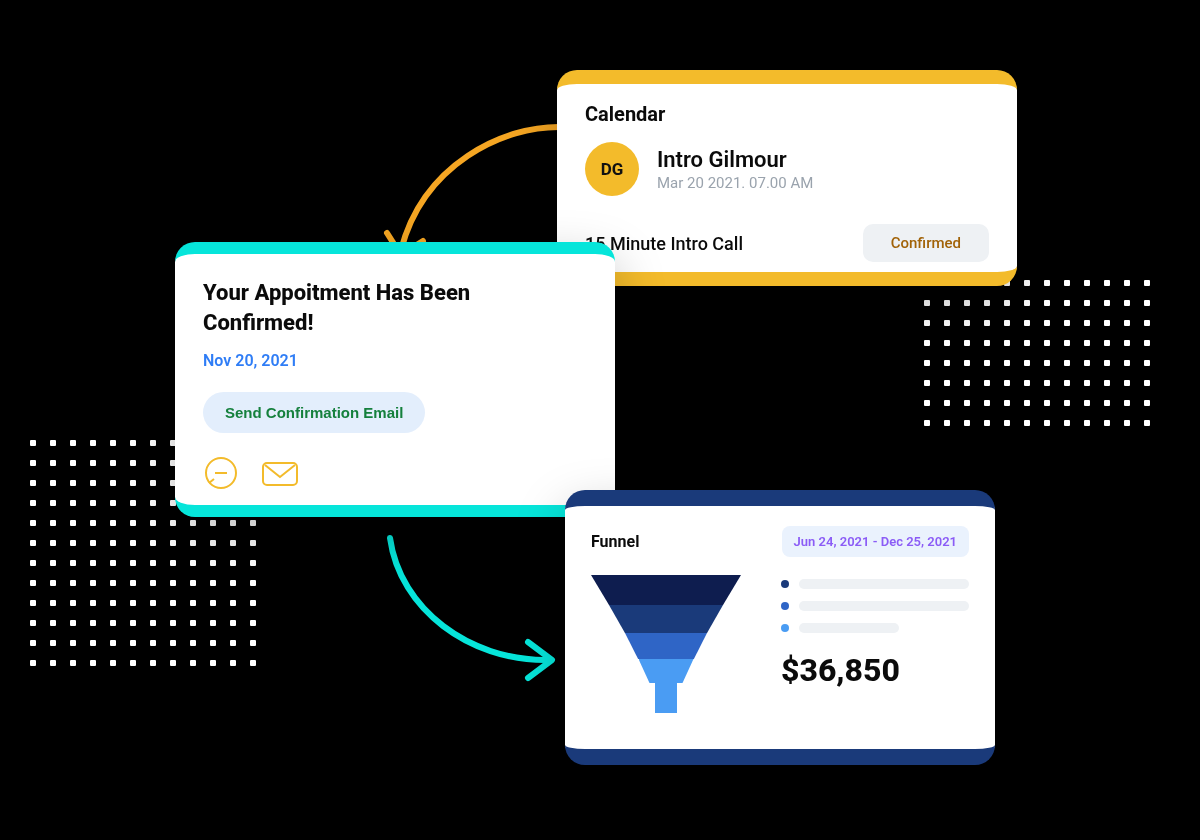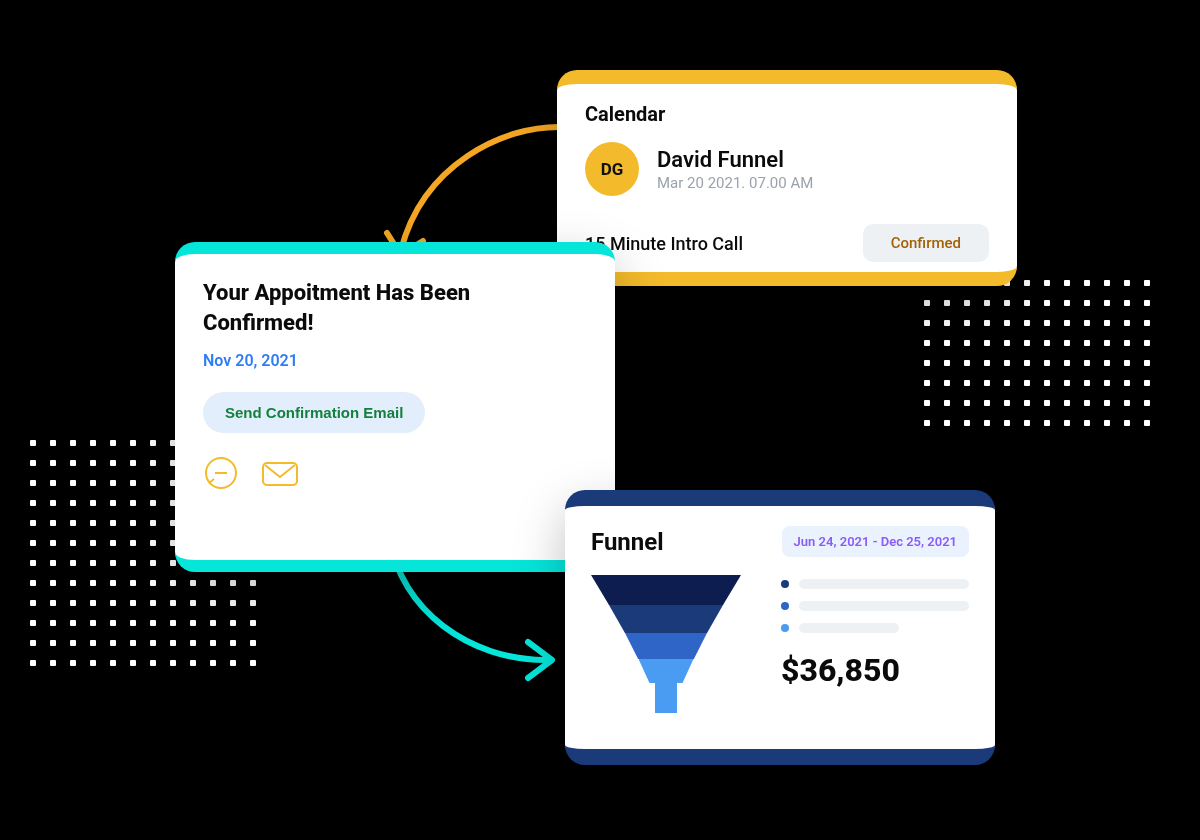--- a/index.html
+++ b/index.html
@@ -108,21 +108,21 @@
     font-weight: 500;
     padding: 10px 28px;
     border-radius: 10px;
   }
 
   
   .appointment-card {
     top: 242px;
     left: 175px;
     width: 440px;
-    height: 330px;
+    height: 275px;
     border-top: 12px solid #06e5da;
     border-bottom: 12px solid #06e5da;
     padding: 24px 28px;
   }
   .appointment-title {
     font-size: 22px;
     font-weight: 800;
     color: #0b0b0b;
     line-height: 1.35;
     max-width: 320px;
@@ -166,21 +166,21 @@
     border-bottom: 16px solid #1a3a7a;
     padding: 20px 26px;
   }
   .funnel-header {
     display: flex;
     justify-content: space-between;
     align-items: center;
     margin-bottom: 18px;
   }
   .funnel-title {
-    font-size: 24px;
+    font-size: 16px;
     font-weight: 700;
     color: #0b0b0b;
   }
   .date-range {
     background: #eaf2fd;
     color: #8b5cf6;
     font-size: 13px;
     font-weight: 600;
     padding: 8px 12px;
     border-radius: 8px;
@@ -489,21 +489,21 @@
 <svg class="arrow" style="top:520px; left:370px;" width="210" height="170" viewBox="0 0 210 170">
   <path d="M 20 18 C 30 90, 100 140, 175 140" stroke="#06e5da" stroke-width="6" fill="none" stroke-linecap="round"></path>
   <path d="M 158 122 L 182 140 L 158 158" stroke="#06e5da" stroke-width="6" fill="none" stroke-linecap="round" stroke-linejoin="round"></path>
 </svg>
 
 <div class="card calendar-card">
   <div class="calendar-title">Calendar</div>
   <div class="contact-row">
     <div class="avatar">DG</div>
     <div>
-      <div class="contact-name">David Funnel</div>
+      <div class="contact-name">Intro Gilmour</div>
       <div class="contact-date">Mar 20 2021. 07.00 AM</div>
     </div>
   </div>
   <div class="event-row">
     <div class="event-title">15 Minute Intro Call</div>
     <div class="status-chip">Confirmed</div>
   </div>
 </div>
 
 <div class="card appointment-card">

